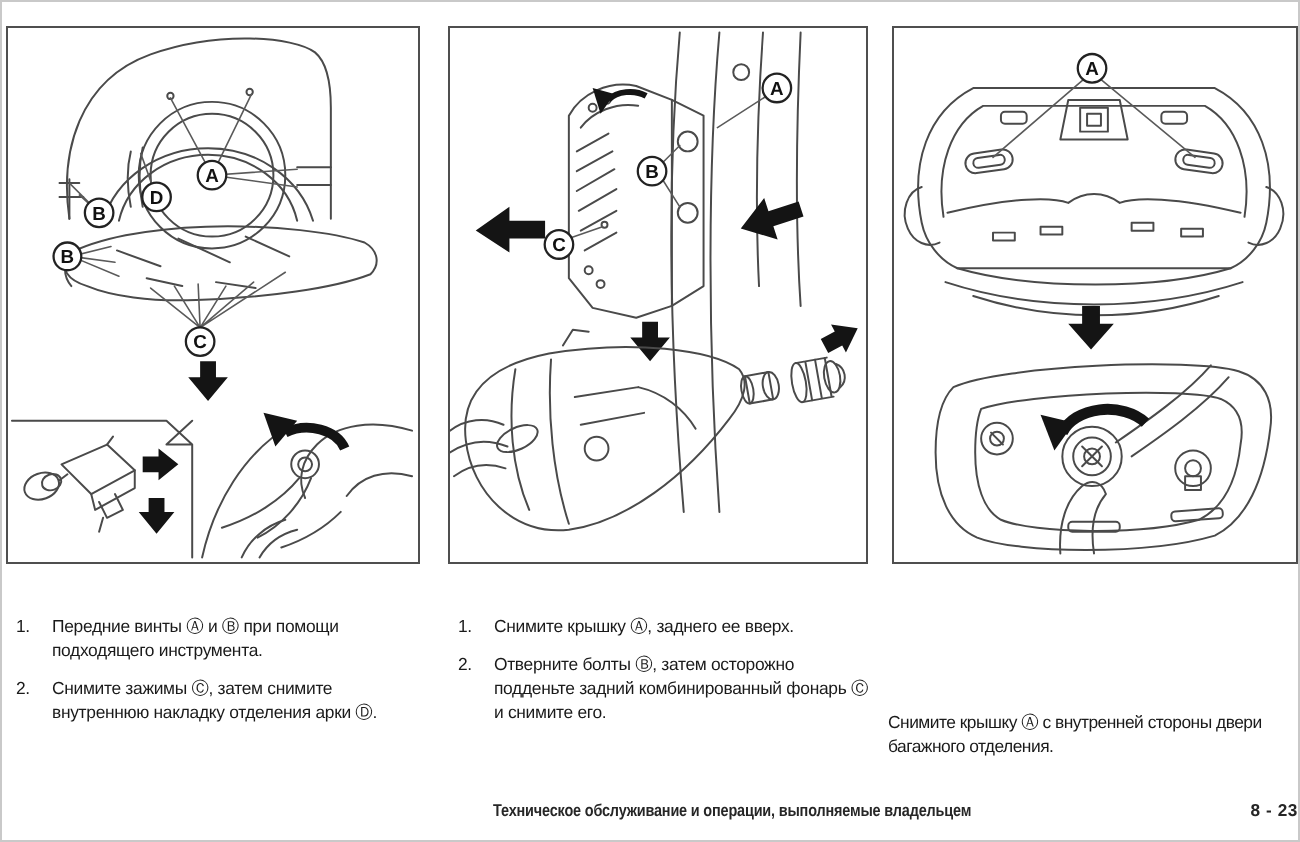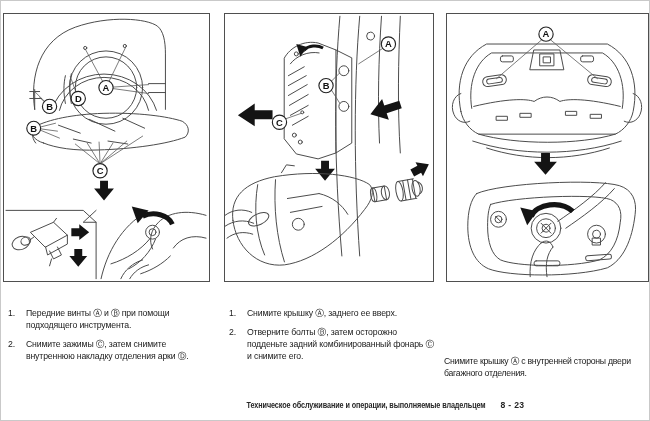--- a/index.html
+++ b/index.html
@@ -28,21 +28,21 @@
   #cap3{left:445px;width:203px;}
 
   .steps{position:absolute;top:306px;font-size:8.7px;line-height:12px;letter-spacing:-.15px;color:#1a1a1a;}
   #steps1{left:7px;width:204px;}
   #steps2{left:228px;width:206px;}
   .step{display:flex;margin-bottom:7px;}
   .step .num{flex:none;width:18px;}
   .step .txt{flex:1;}
   #body3{position:absolute;left:443px;top:322px;width:207px;font-size:8.7px;line-height:12px;letter-spacing:-.25px;color:#1a1a1a;margin-top:32px;}
 
-  #footer{position:absolute;top:399px;left:200px;width:448px;display:flex;justify-content:flex-start;align-items:baseline;font-weight:bold;font-size:8.6px;color:#262626;}
+  #footer{position:absolute;top:399px;left:200px;width:448px;display:flex;justify-content:space-between;align-items:baseline;font-weight:bold;font-size:8.6px;color:#262626;}
   #footer .ftitle{display:inline-block;transform:scaleX(.84);transform-origin:right;white-space:nowrap;letter-spacing:-.1px;}
   #footer .fpage{margin-left:15px;white-space:nowrap;letter-spacing:.3px;}
 </style>
 </head>
 <body>
 
 <div id="page">
 
   <div id="panel1" class="panel">
     <svg viewBox="0 0 207 269">

